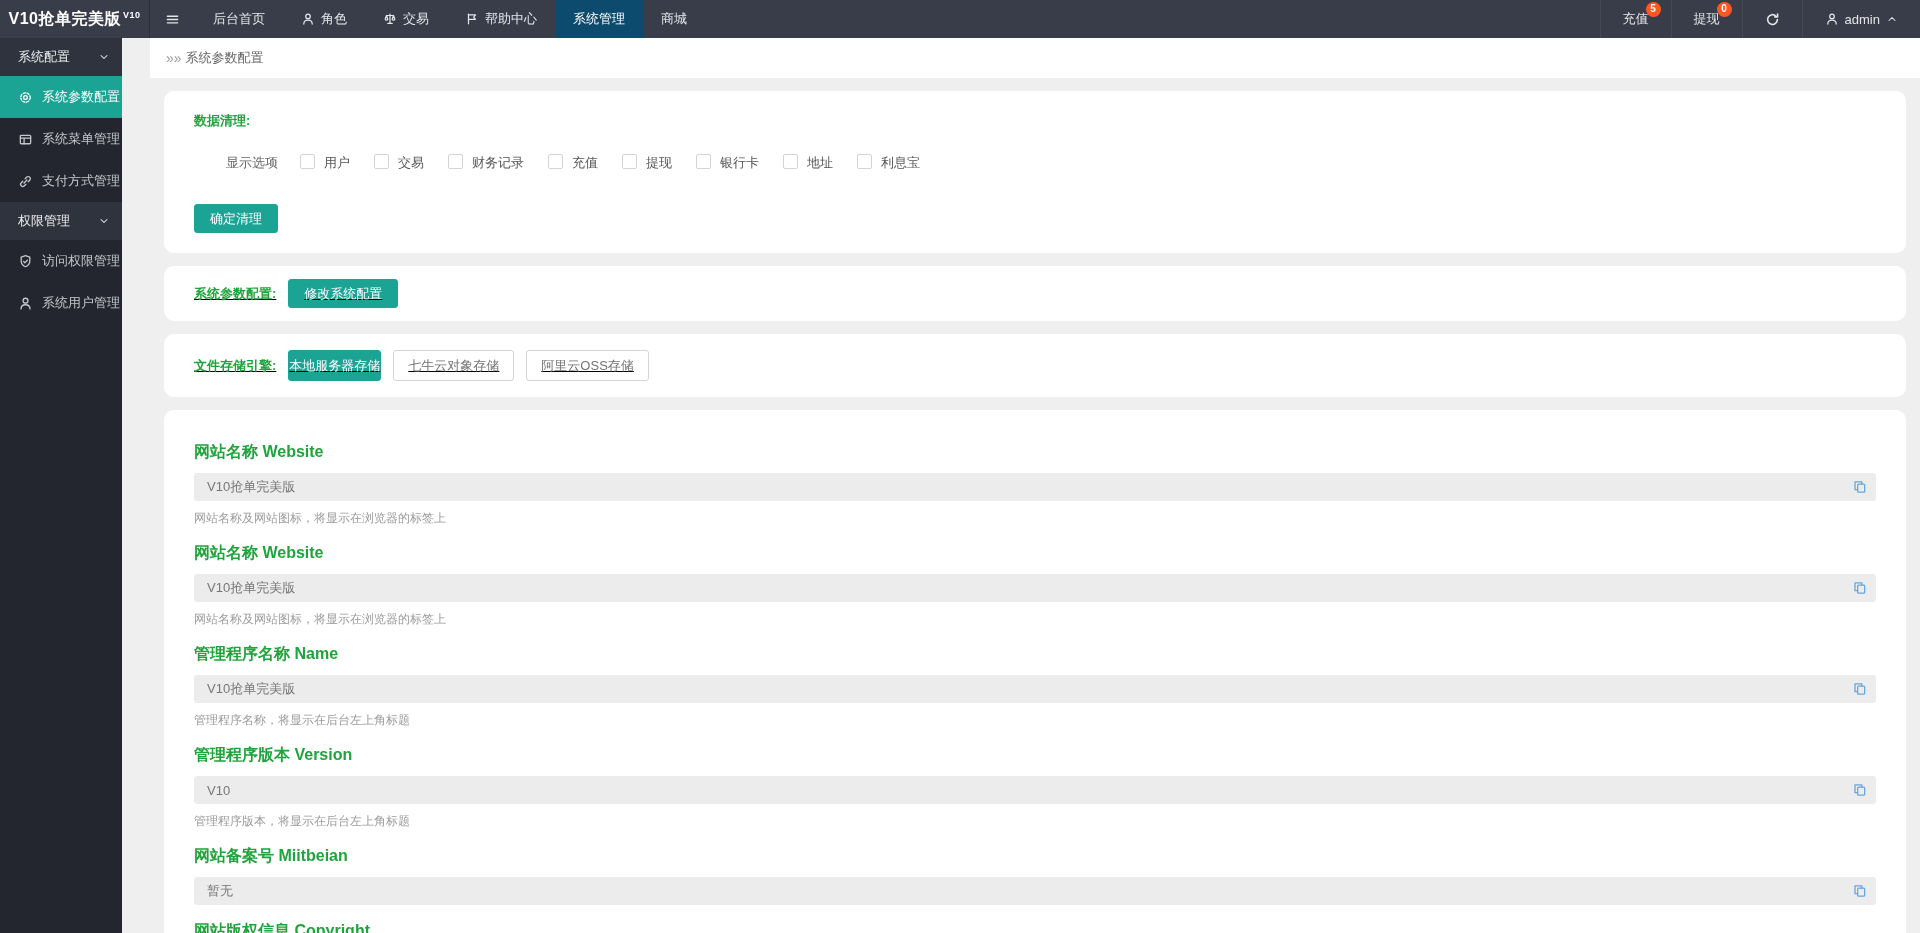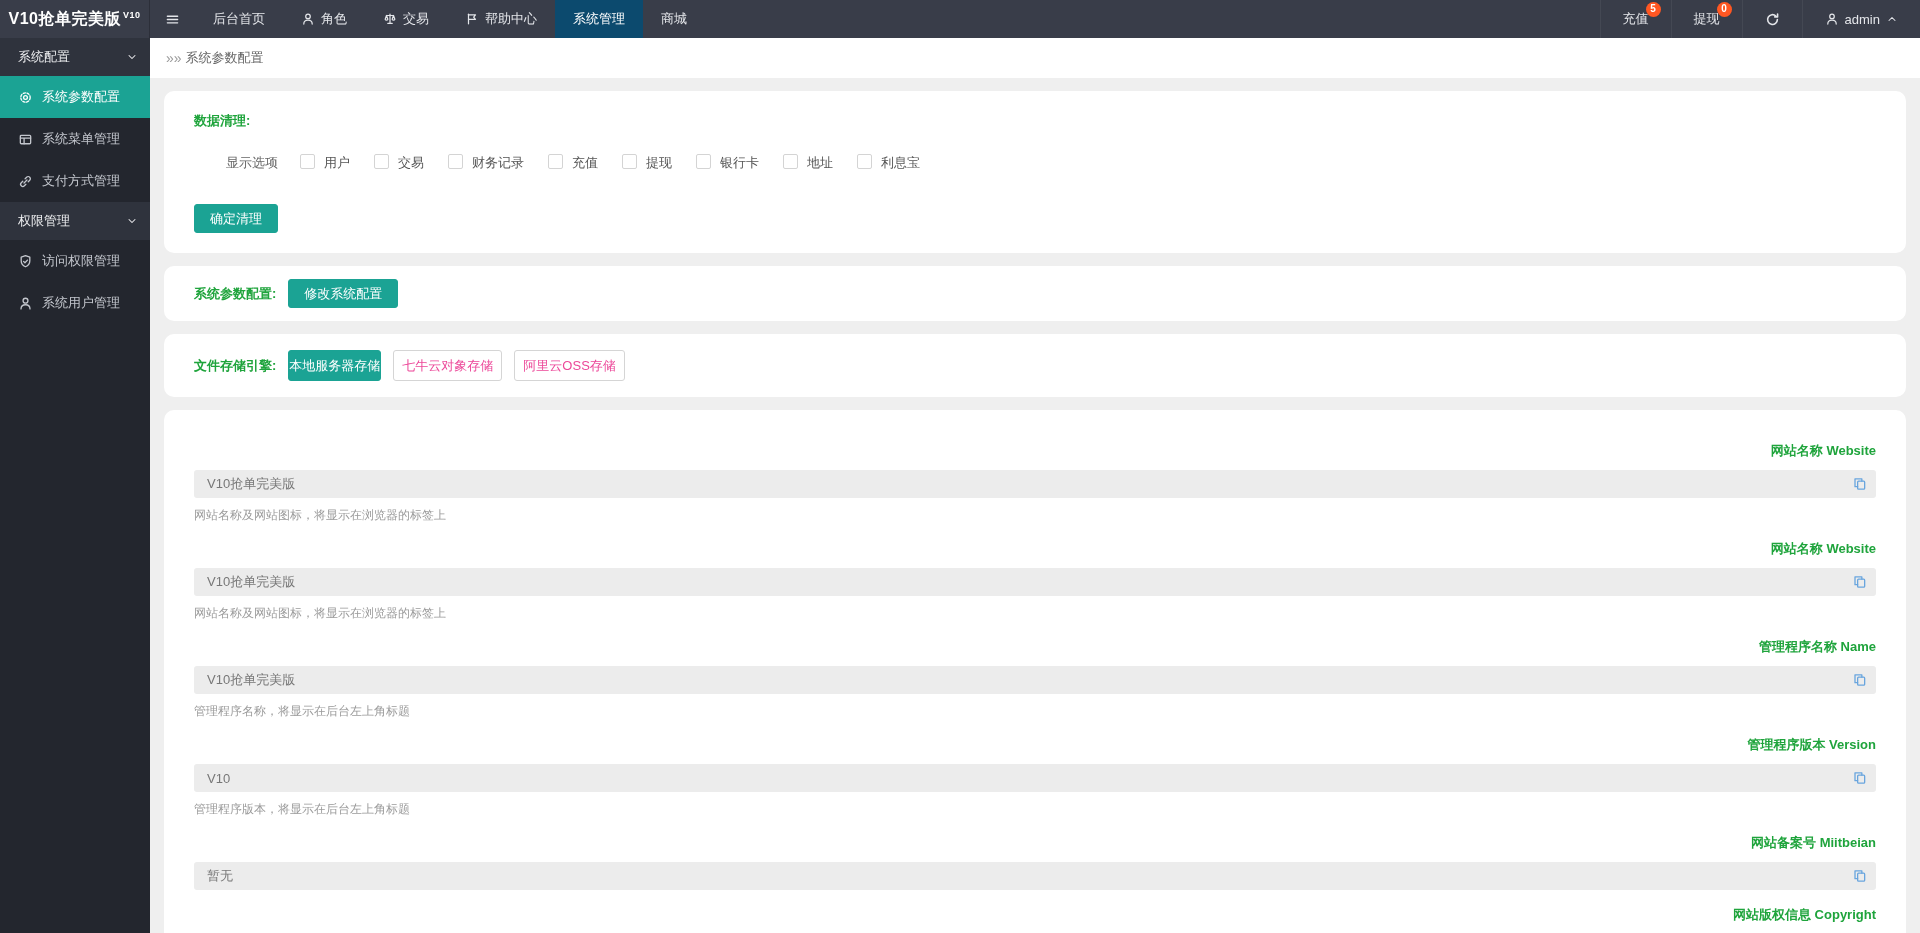--- a/index.html
+++ b/index.html
@@ -20,21 +20,21 @@
     font-size:13px; cursor:pointer; white-space:nowrap; }
   .nav-item.active { background:#0c4a6e; color:#fff; }
   .hamburger { padding:0 15px; }
   .nav-right { margin-left:auto; display:flex; align-items:stretch; }
   .nav-right .nav-item { position:relative; padding:0 22px; border-left:1px solid rgba(255,255,255,.06); }
   .badge { position:absolute; top:2px; right:10px; background:#FF5722; color:#fff;
     font-size:10px; line-height:14px; min-width:15px; height:15px; text-align:center;
     border-radius:8px; padding:0 3px; font-weight:bold; }
 
   
-  .sidebar { position:fixed; top:38px; left:0; bottom:0; width:150px; background:#23262E; z-index:10; }
+  .sidebar { position:fixed; top:38px; left:0; bottom:0; width:122px; background:#23262E; z-index:10; }
   .side-section-title { height:38px; display:flex; align-items:center; justify-content:space-between;
     padding:0 12px 0 18px; color:#ecedef; font-size:13px; background:#2F333D; cursor:pointer; }
   .side-item { height:42px; display:flex; align-items:center; gap:9px; padding-left:18px;
     color:#c3c6cd; font-size:13px; cursor:pointer; }
   .side-item.active { background:#1BA394; color:#fff; }
   .side-item .ic { flex:0 0 auto; }
 
   
   .main { margin-left:150px; padding-top:38px; }
   .breadcrumb { height:40px; background:#fff; display:flex; align-items:center; gap:7px;
@@ -52,30 +52,30 @@
   .check-row .row-label { color:#666; font-size:13px; margin-right:22px; }
   .check-opt { display:flex; align-items:flex-start; gap:9px; margin-right:24px;
     color:#555; font-size:13px; cursor:pointer; }
   .checkbox { width:15px; height:15px; background:#fff; border:1px solid #d4d4d4;
     border-radius:2px; display:inline-block; }
   .btn-teal { display:inline-block; background:#1BA394; color:#fff; font-size:13px;
     border:1px solid #1BA394; border-radius:3px; padding:7px 15px; cursor:pointer; line-height:1; }
   .card-clean .btn-teal { margin-top:32px; }
 
   
-  .card-inline { padding:13px 30px; display:flex; align-items:center; gap:12px; }
-  .btn-outline { display:inline-block; background:#fff; color:#ec4899; font-size:13px;
-    border:1px solid #d5d5d5; border-radius:3px; padding:8px 8px; cursor:pointer; line-height:1; }
+  .card-inline { padding:13px 30px; display:flex; align-items:center; gap:12px;text-decoration:underline; }
+  .btn-outline { display:inline-block; background:#fff; color:#737373; font-size:13px;
+    border:1px solid #d5d5d5; border-radius:3px; padding:8px 14px; cursor:pointer; line-height:1; }
   .btn-storage-active { padding:8px 0; }
   .card-storage { padding:16px 30px; }
 
   
   .card-form { padding:32px 30px 40px; }
   .field { margin-bottom:16px; }
-  .field-label { color:#1FA43C; font-weight:bold; font-size:13px; margin-bottom:10px;text-align:right; }
+  .field-label { color:#1FA43C; font-weight:bold; font-size:16px; margin-bottom:10px; }
   .field-input { position:relative; background:#ececec; border-radius:3px; height:28px;
     display:flex; align-items:center; padding:0 12px 0 13px; color:#777; font-size:13px; }
   .copy-btn { position:absolute; right:9px; top:50%; transform:translateY(-50%);
     color:#69A5DE; cursor:pointer; display:flex; align-items:center; }
   .field-help { margin-top:9px; color:#9b9b9b; font-size:12px; }
   .help-link { color:#459CDE; font-weight:bold; cursor:pointer; }
 </style>
 </head>
 <body>
 

